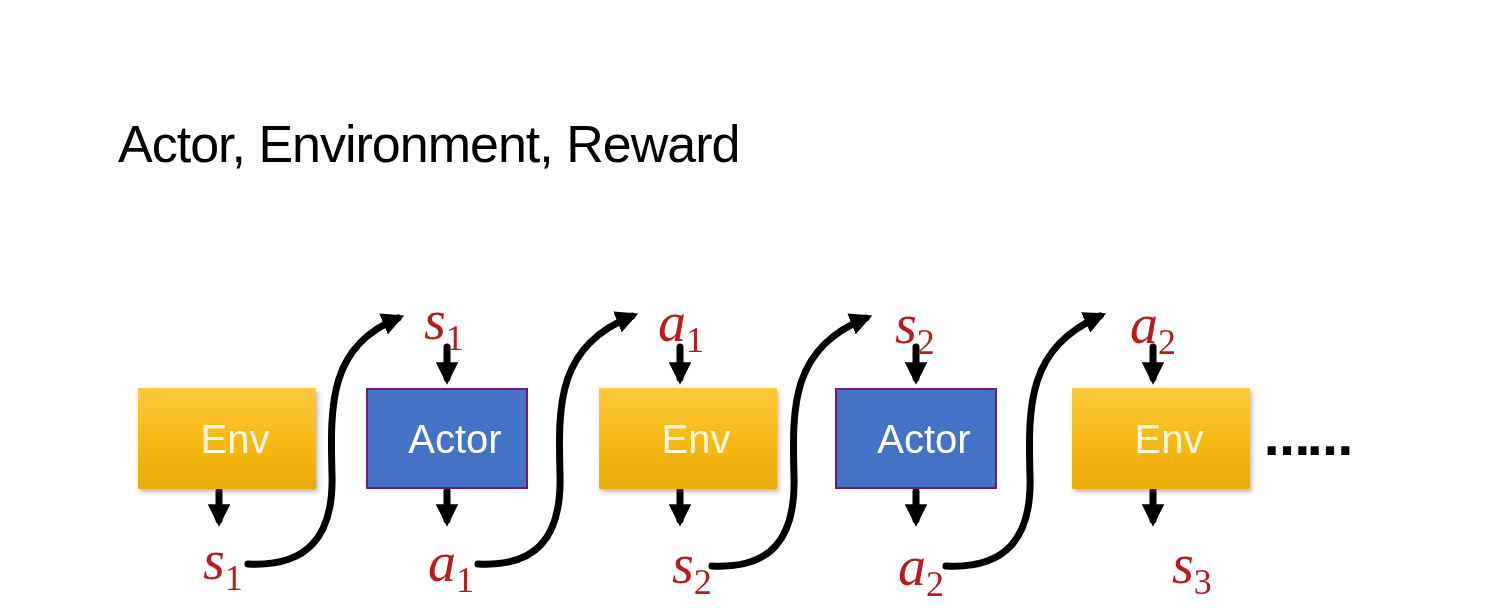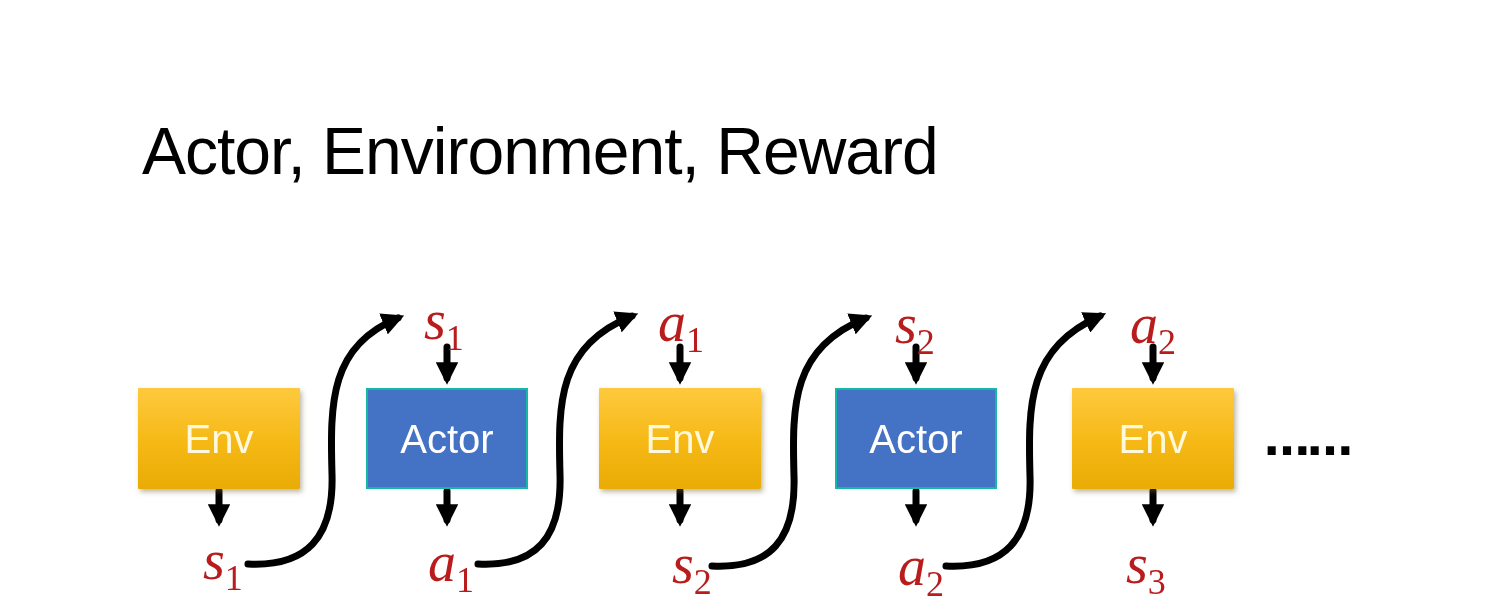--- a/index.html
+++ b/index.html
@@ -17,55 +17,55 @@
   .slide {
     position: absolute;
     inset: 0;
   }
   .slide-title {
     position: absolute;
     left: 118px;
     top: 118px;
     font-family: "Liberation Sans", sans-serif;
     font-weight: 300;
-    font-size: 66px;
+    font-size: 52px;
     line-height: 1.0;
     letter-spacing: -1px;
     color: #000000;
     white-space: nowrap;
-    margin-left: 24px;
   }
   .arrow-layer {
     position: absolute;
     left: 0;
     top: 0;
     width: 1500px;
     height: 608px;
     pointer-events: none;
   }
   .box {
     position: absolute;
     top: 388px;
     width: 162px;
     height: 101px;
     display: flex;
     align-items: center;
     justify-content: center;
     font-size: 40px;
     line-height: 1;
+    padding-left: 16px;
   }
   .box.env {
     background: linear-gradient(180deg, #FEC93E 0%, #F5B814 55%, #E9AC06 100%);
     color: #FEF8DC;
     box-shadow: 2px 3px 5px rgba(110, 100, 60, 0.45);
     border-radius: 1px;
   }
   .box.actor {
     background: #4472C4;
-    border: 2px solid #14b8a6;
+    border: 2px solid #701a75;
     color: #FFFFFF;
     box-sizing: border-box;
   }
   .mlabel {
     position: absolute;
     font-family: "Liberation Serif", serif;
     color: #b91c1c;
     white-space: nowrap;
     line-height: 1;
   }
@@ -143,17 +143,17 @@
 
   <div class="mlabel" style="left:424px; top:292px"><span class="mbase">s</span><span class="msub">1</span></div>
   <div class="mlabel" style="left:658px; top:294px"><span class="mbase">a</span><span class="msub">1</span></div>
   <div class="mlabel" style="left:895px; top:296px"><span class="mbase">s</span><span class="msub">2</span></div>
   <div class="mlabel" style="left:1130px; top:296px"><span class="mbase">a</span><span class="msub">2</span></div>
 
   <div class="mlabel" style="left:203px; top:532px"><span class="mbase">s</span><span class="msub">1</span></div>
   <div class="mlabel" style="left:428px; top:534px"><span class="mbase">a</span><span class="msub">1</span></div>
   <div class="mlabel" style="left:672px; top:536px"><span class="mbase">s</span><span class="msub">2</span></div>
   <div class="mlabel" style="left:898px; top:538px"><span class="mbase">a</span><span class="msub">2</span></div>
-  <div class="mlabel" style="left:1126px; top:536px"><span class="mbase">s</span><span class="msub">3</span></div>
+  <div class="mlabel" style="left:1172px; top:536px"><span class="mbase">s</span><span class="msub">3</span></div>
 
   <div class="dots">……</div>
 
 </div>
 
 </body></html>

